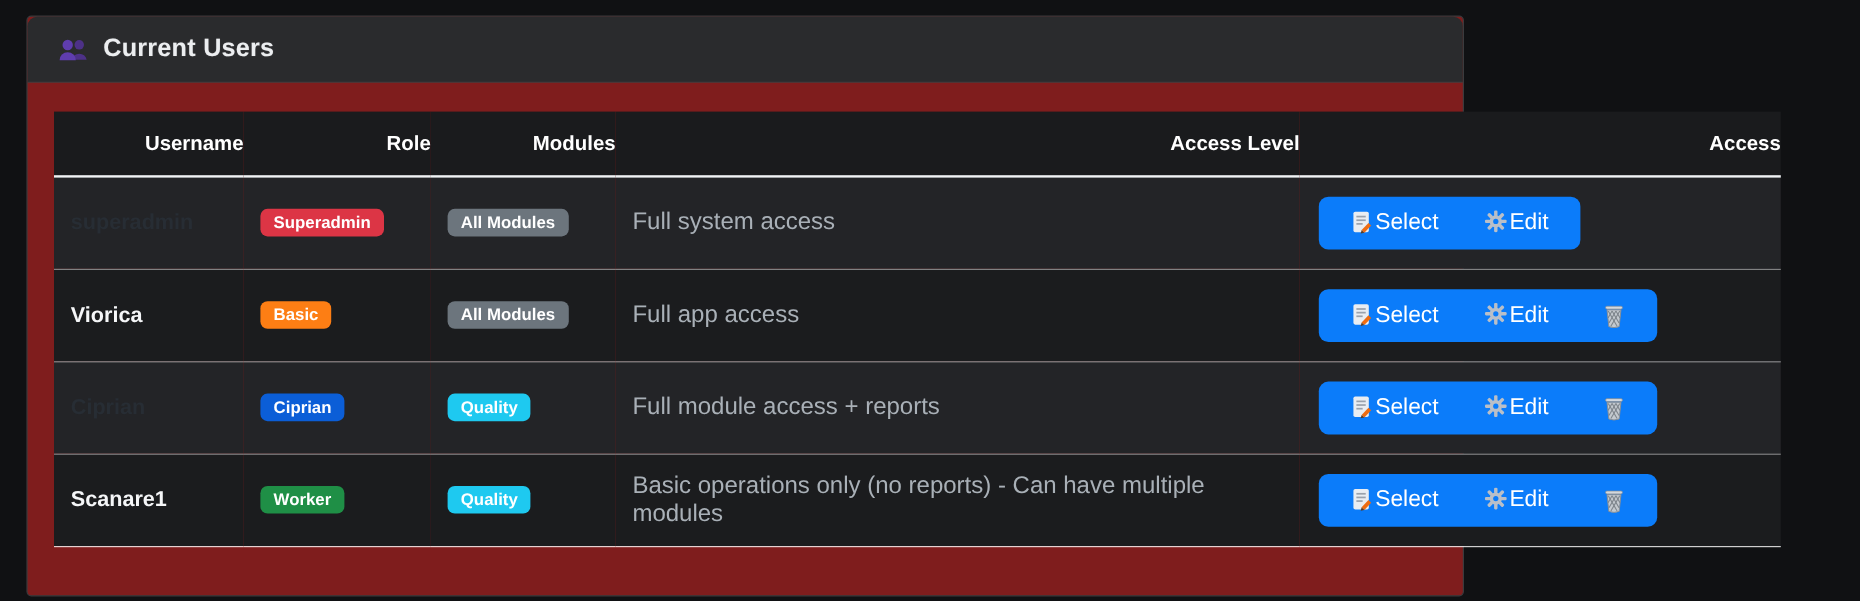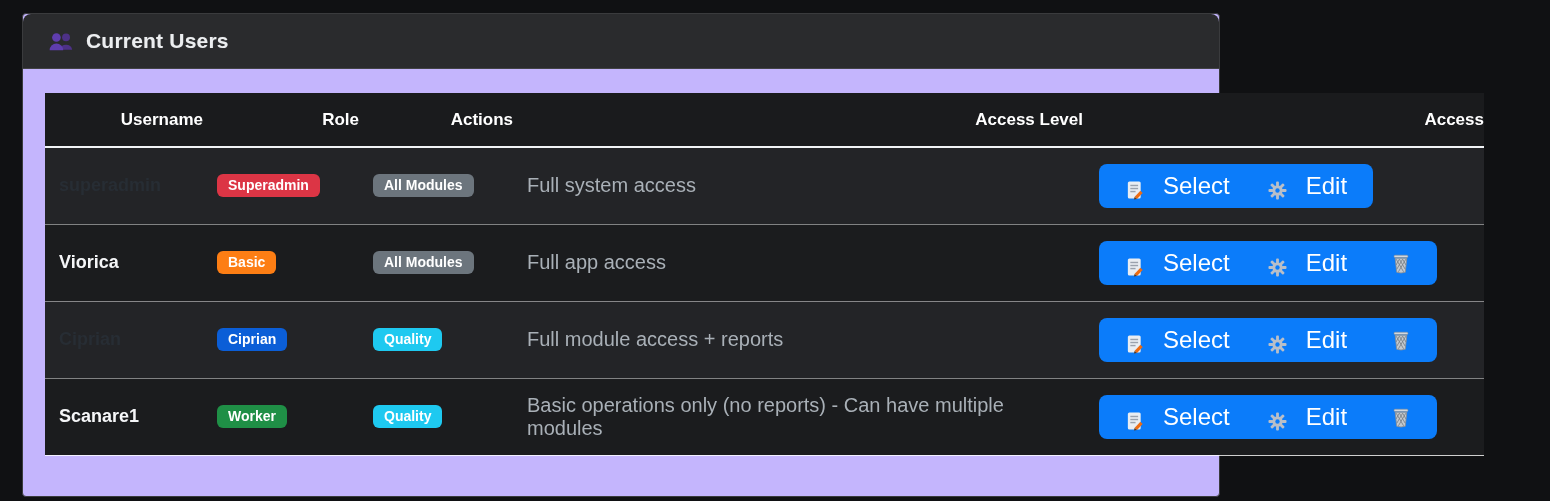--- a/index.html
+++ b/index.html
@@ -5,21 +5,21 @@
   * { box-sizing: border-box; margin: 0; padding: 0; }
   html, body {
     width: 1550px; height: 501px;
     background: #101113;
     font-family: "Liberation Sans", sans-serif;
     overflow: hidden;
   }
   .card {
     position: absolute; left: 22px; top: 13px;
     width: 1198px; height: 484px;
-    background: #c4b5fd;
+    background: #7f1d1d;
     border: 1px solid #3a3b3d;
     border-radius: 4px;
   }
   .card-header {
     height: 55px;
     background: #2a2b2d;
     border-bottom: 1px solid #424345;
     border-radius: 8px 8px 0 0;
     display: flex; align-items: center;
     padding: 0 24px; gap: 11px;
@@ -72,23 +72,23 @@
   .action-group {
     display: inline-flex;
     align-items: center;
     height: 44px;
     background: #0b7cfa;
     border-radius: 8px;
     padding: 0 26px;
     margin-left: 2px;
   }
   .action-btn {
-    display: inline-flex; align-items: flex-end; gap: 19px;
+    display: inline-flex; align-items: flex-start; gap: 2px;
     background: transparent; border: none; cursor: pointer;
-    color: #ffffff; font-size: 24px;
+    color: #ffffff; font-size: 19px;
     font-family: "Liberation Sans", sans-serif;
     padding: 0;
   }
   .action-btn + .action-btn { margin-left: 38px; }
   .action-btn.delete { margin-left: 44px; }
   .icon { display: inline-flex; }
 </style>
 </head>
 <body>
 
@@ -115,21 +115,21 @@
         <col class="c-user">
           <col class="c-role">
           <col class="c-mod">
           <col class="c-access">
           <col class="c-act">
       </colgroup>
       <thead>
         <tr>
           <th>Username</th>
           <th>Role</th>
-          <th>Actions</th>
+          <th>Modules</th>
           <th>Access Level</th>
           <th>Access</th>
         </tr>
       </thead>
       <tbody>
 
         <tr>
           <td><span class="username dim">superadmin</span></td>
           <td><span class="badge" style="background-color: rgb(220, 53, 69);">Superadmin</span></td>
           <td><span class="badge" style="background-color: rgb(108, 117, 125);">All Modules</span></td>

